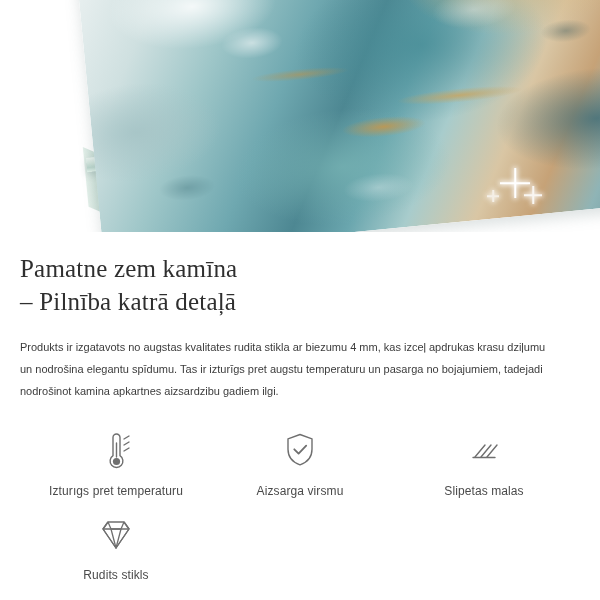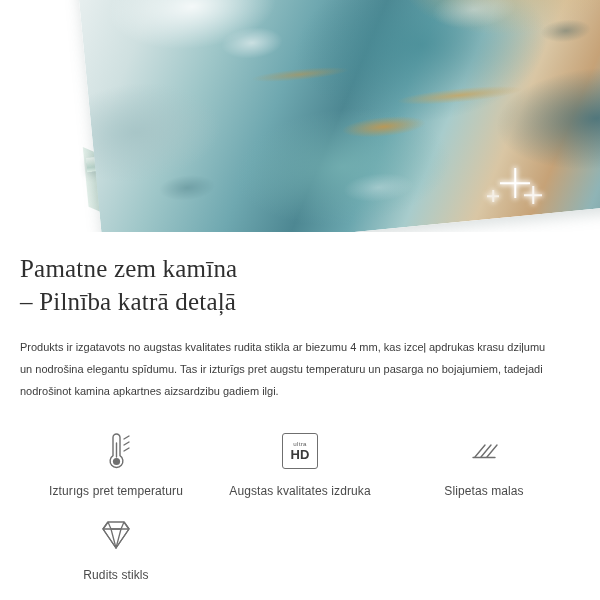--- a/index.html
+++ b/index.html
@@ -207,30 +207,32 @@
             <line x1="28" y1="10" x2="33" y2="7"></line>
             <line x1="28" y1="16" x2="33" y2="13"></line>
             <line x1="28" y1="22" x2="33" y2="19"></line>
           </g>
           <circle cx="20.5" cy="32.5" r="3.6" fill="#6f6f6f"></circle>
         </svg>
       </div>
       <div class="feature-label">Izturıgs pret temperaturu</div>
     </div>
 
-    <div class="feature">
-      <div class="feature-icon">
-        <div class="hd-box">
-          <span class="ultra">ultra</span>
-          <span class="hd">HD</span>
-        </div>
-      </div>
-      <div class="feature-label">Augstas kvalitates izdruka</div>
-    </div>
-
+
+    <div class="feature">
+      <div class="feature-icon">
+        <svg width="40" height="44" viewBox="0 0 40 44">
+          <g fill="none" stroke="#6f6f6f" stroke-width="1.4" stroke-linejoin="round" stroke-linecap="round">
+            <path d="M20 5.5l12 4.3v10.4c0 8-5.1 13.2-12 15.6-6.9-2.4-12-7.6-12-15.6V9.8z"></path>
+            <path d="M14.3 20.3l4.3 4.3 7.6-8" stroke-width="1.8"></path>
+          </g>
+        </svg>
+      </div>
+      <div class="feature-label">Aizsarga virsmu</div>
+    </div>
 
     <div class="feature">
       <div class="feature-icon">
         <svg width="42" height="40" viewBox="0 0 42 40">
           <g stroke="#6f6f6f" stroke-width="1.4" stroke-linecap="round">
             <line x1="12" y1="26" x2="22" y2="14"></line>
             <line x1="18" y1="26" x2="28" y2="14"></line>
             <line x1="24" y1="26" x2="34" y2="14"></line>
             <line x1="10" y1="26.5" x2="32" y2="26.5"></line>
           </g>

